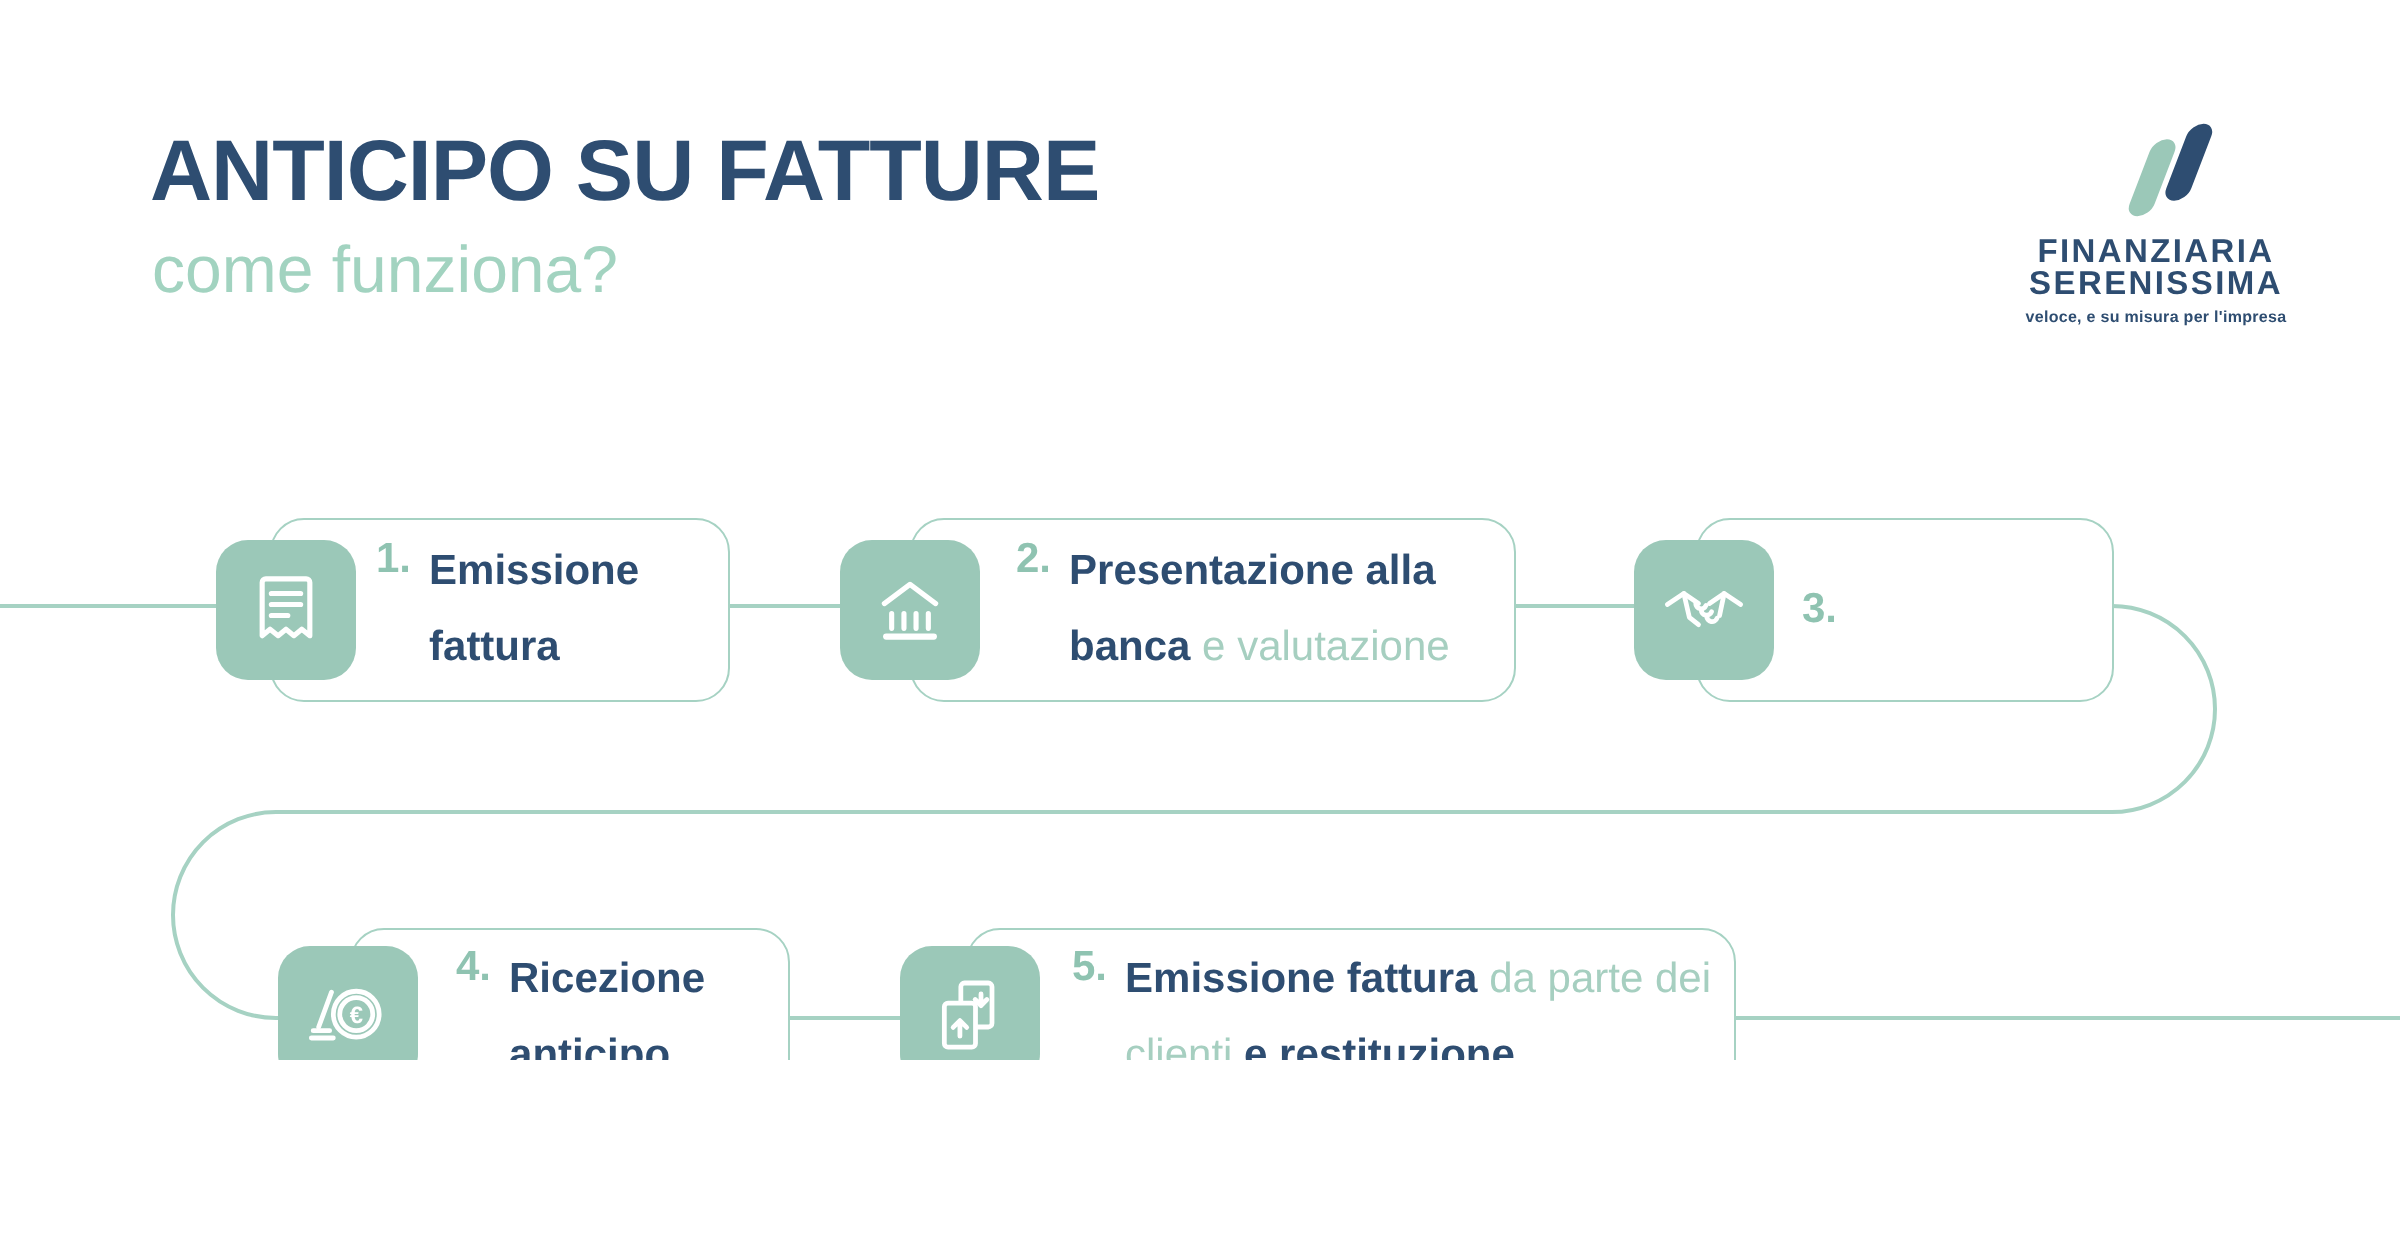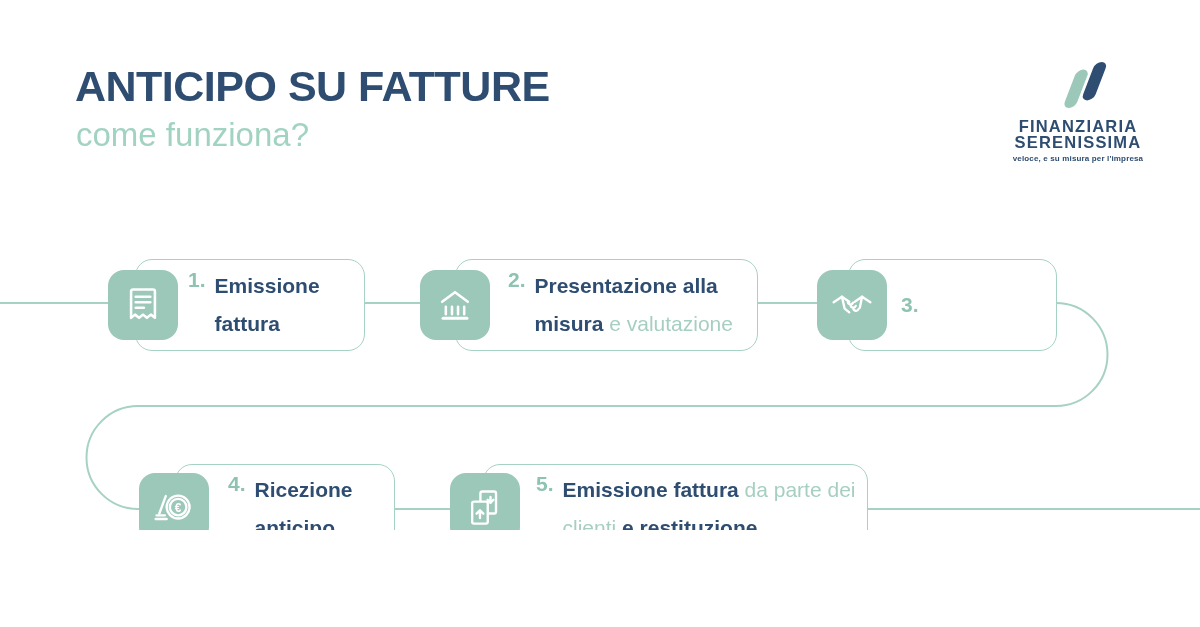--- a/index.html
+++ b/index.html
@@ -107,21 +107,21 @@
 
   <div class="card c1">
     <div class="step-text">
       <span class="num">1.</span>
       <span class="segs"><span class="bold">Emissione fattura</span></span>
     </div>
   </div>
   <div class="card c2">
     <div class="step-text">
       <span class="num">2.</span>
-      <span class="segs"><span class="bold">Presentazione alla misura</span><span class="light"> e valutazione</span></span>
+      <span class="segs"><span class="bold">Presentazione alla banca</span><span class="light"> e valutazione</span></span>
     </div>
   </div>
   <div class="card c3">
     <div class="step-text">
       <span class="num">3.</span>
     </div>
   </div>
   <div class="card c4">
     <div class="step-text">
       <span class="num">4.</span>

